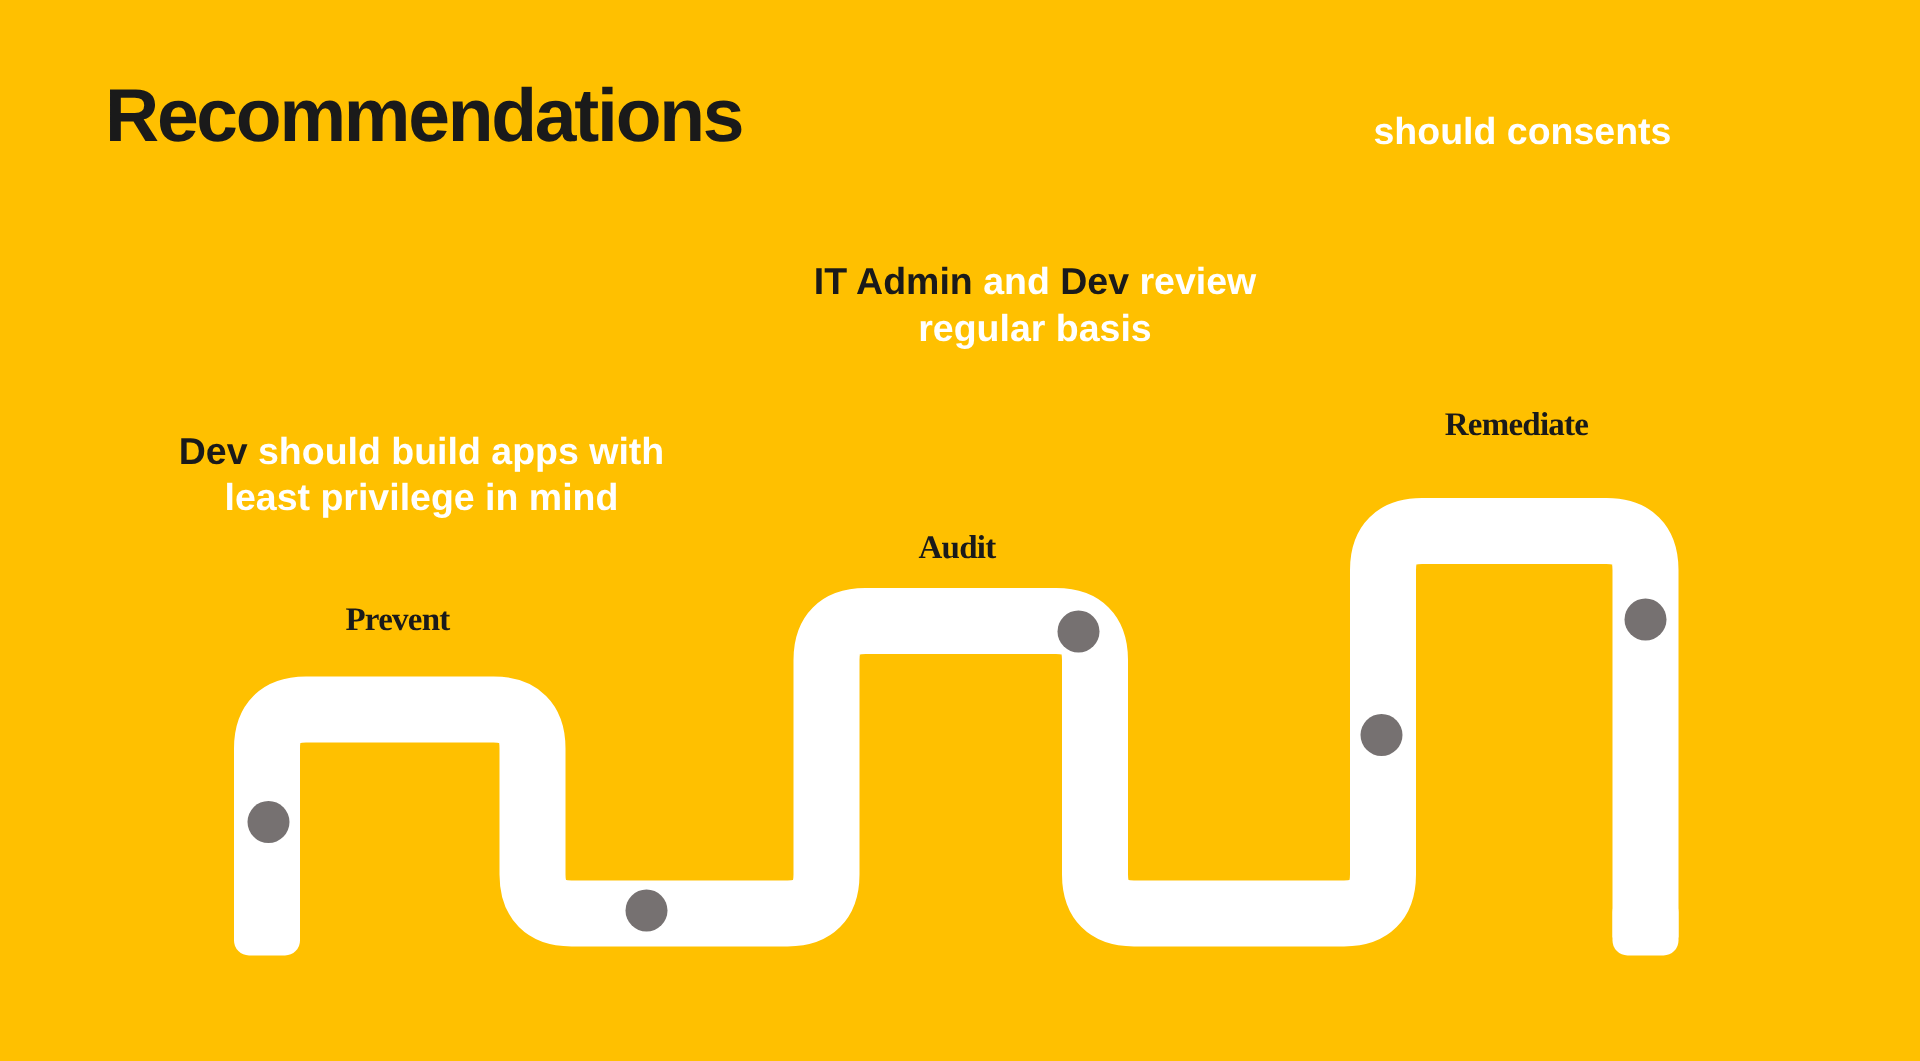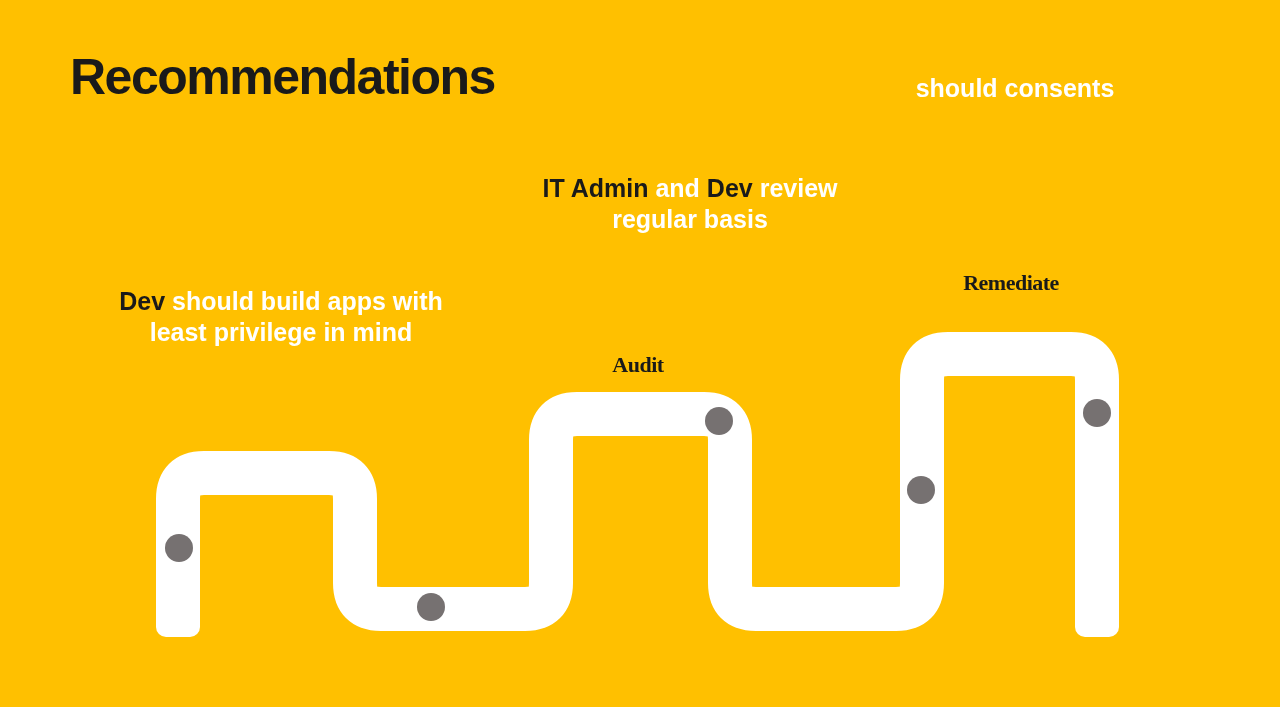--- a/index.html
+++ b/index.html
@@ -93,16 +93,17 @@
       <div class="note-line"><span class="plain">least privilege in mind</span></div>
     </div>
   <div class="note note-mid">
       <div class="note-line"><span class="em">IT Admin</span><span class="plain"> and </span><span class="em">Dev</span><span class="plain"> review</span></div>
       <div class="note-line"><span class="plain">regular basis</span></div>
     </div>
   <div class="note note-right">
       <div class="note-line"><span class="plain">should consents</span></div>
     </div>
 
+  <div class="stage-label label-prevent">Prevent</div>
   <div class="stage-label label-audit">Audit</div>
   <div class="stage-label label-remediate">Remediate</div>
 
 </div>
 
 </body></html>

